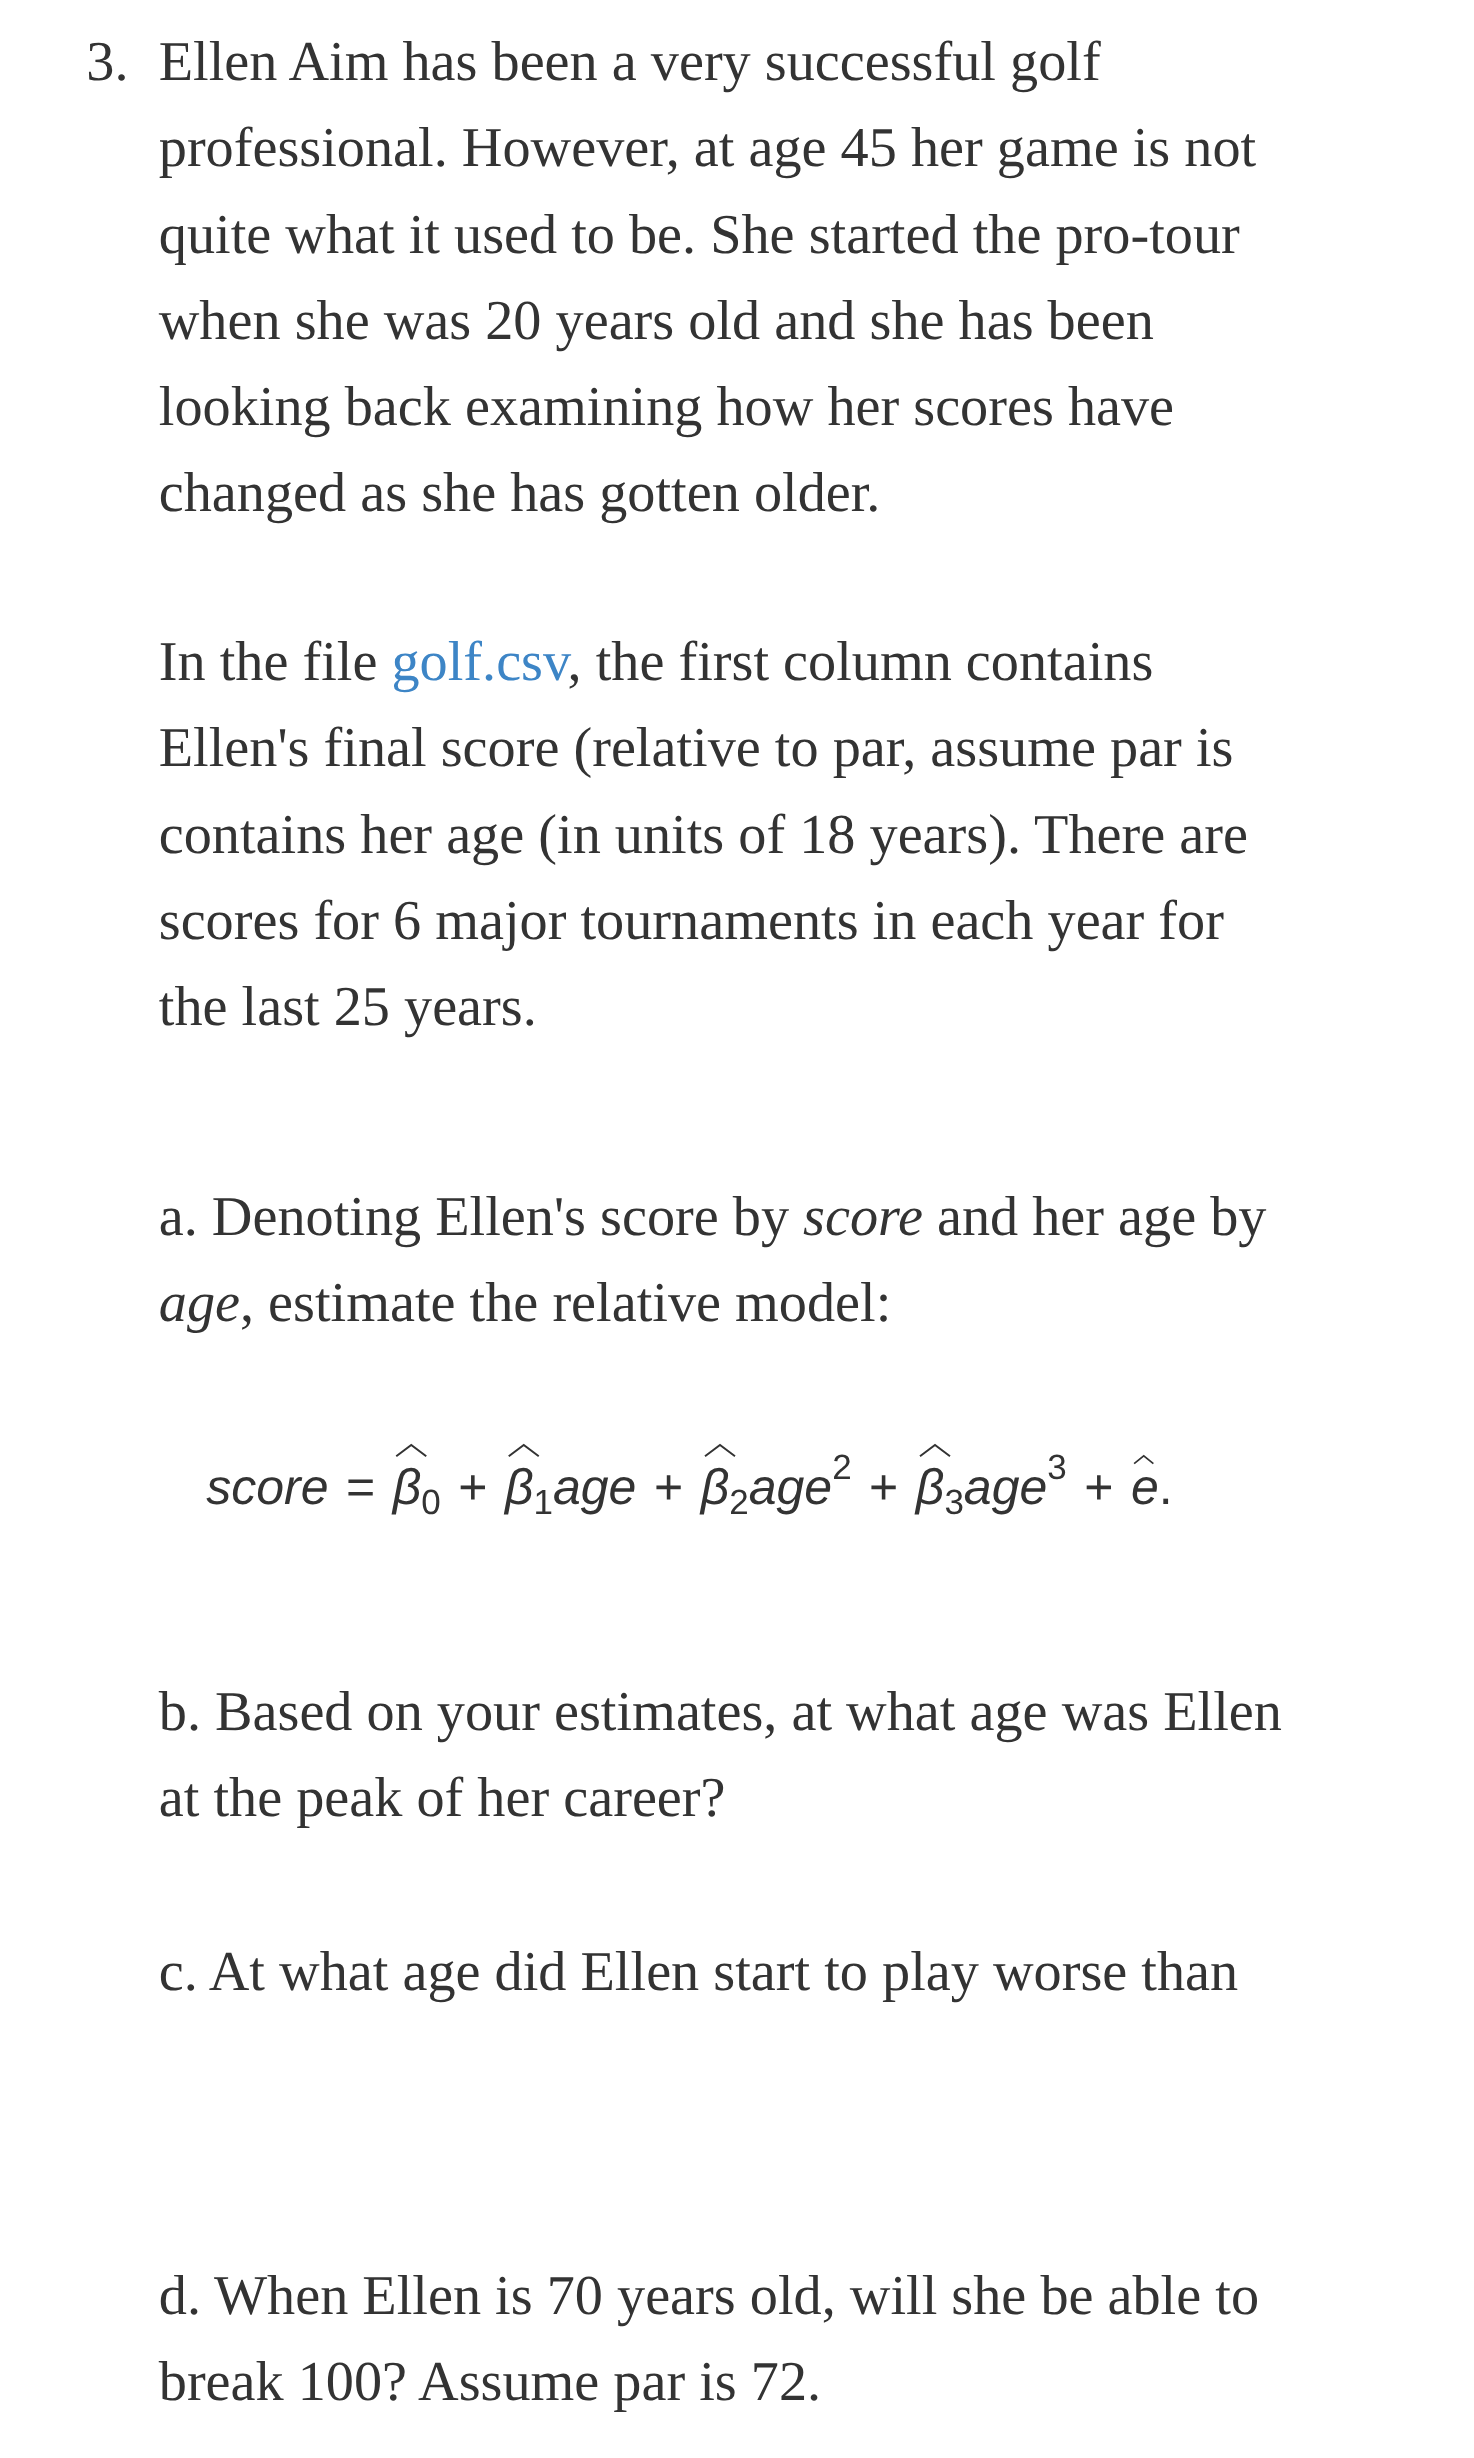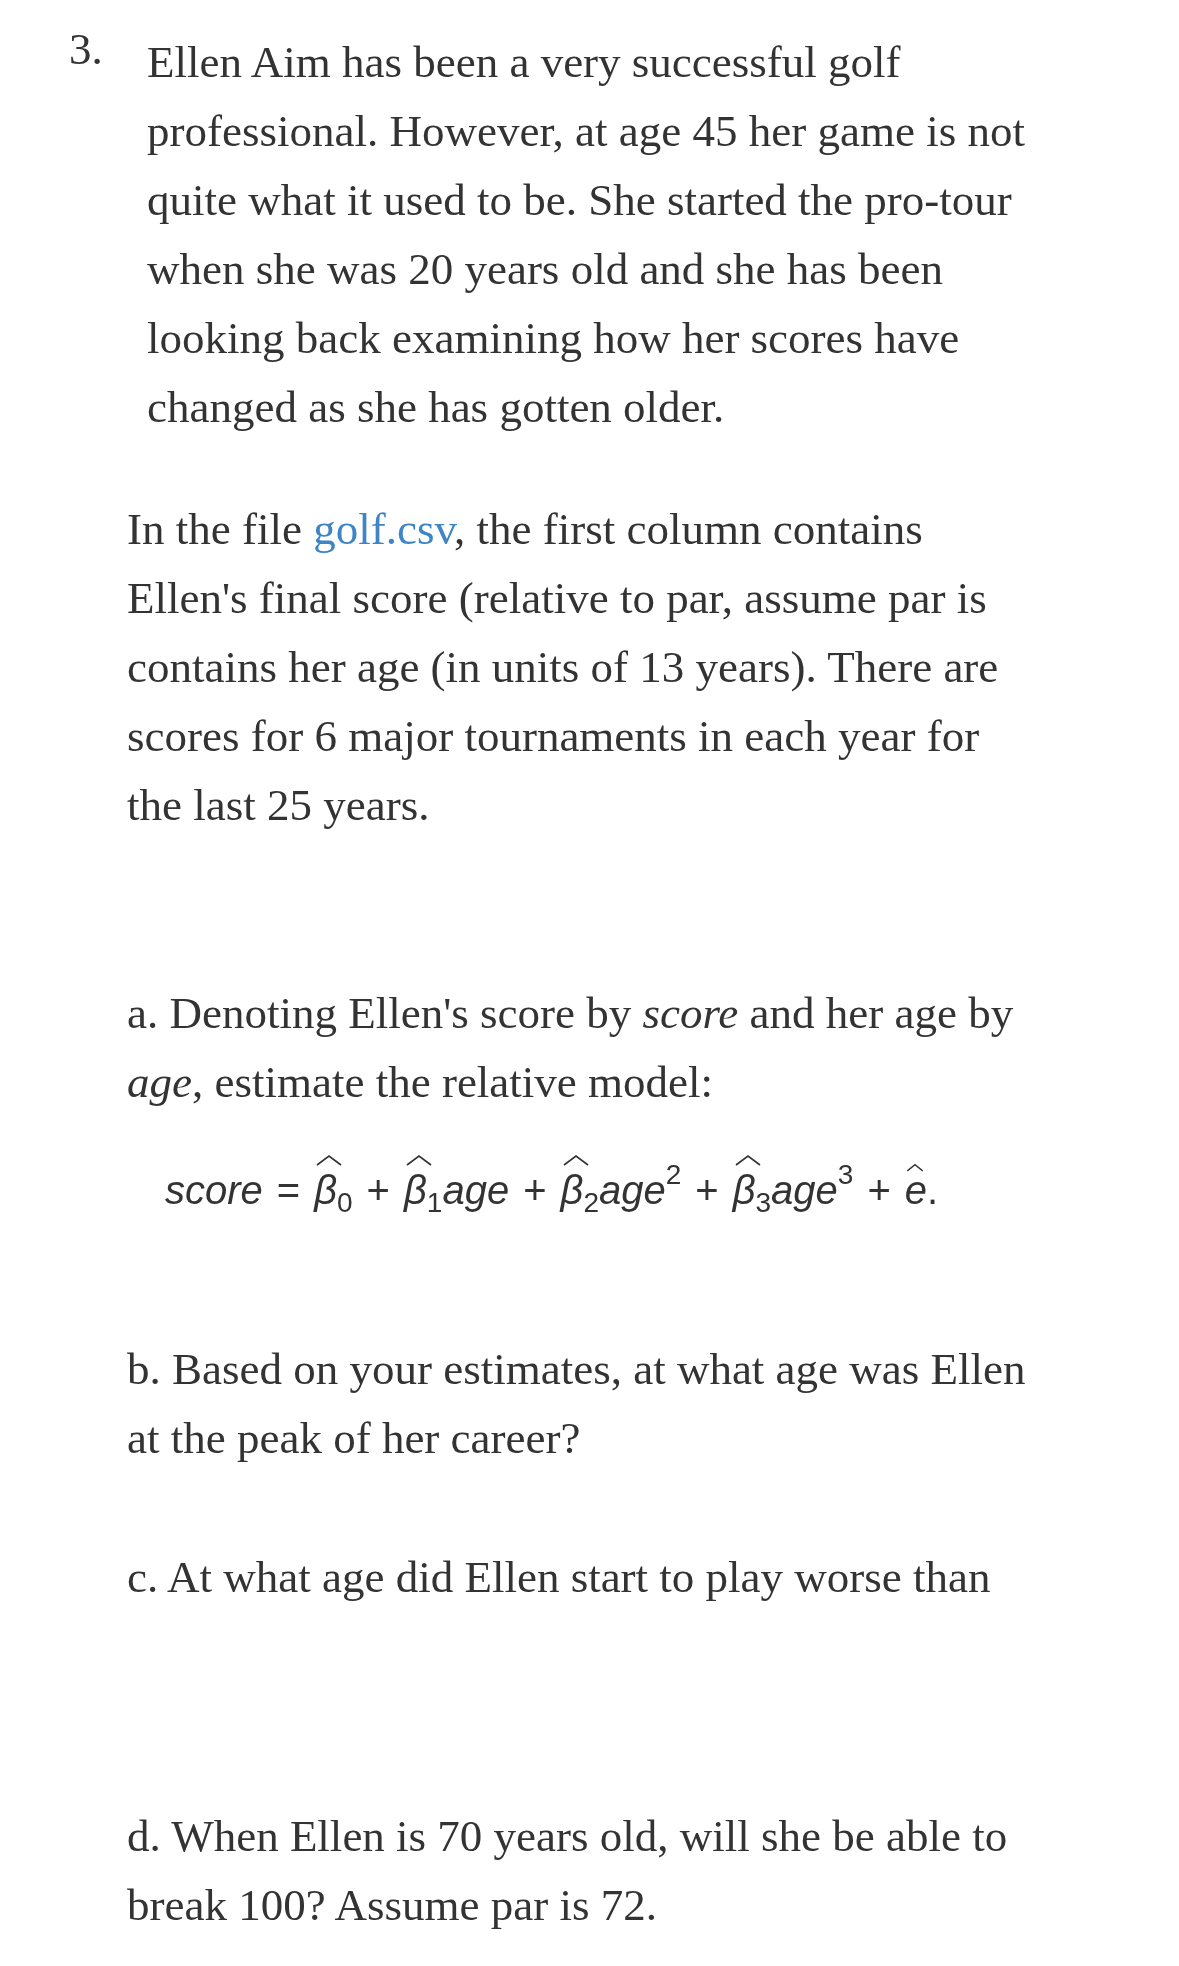--- a/index.html
+++ b/index.html
@@ -90,38 +90,38 @@
     font-style: normal;
     vertical-align: 20px;
     line-height: 0;
   }
 </style>
 </head>
 <body>
 
 <div class="list-number">3.</div>
 
-<div class="block" style="top:28px;margin-left:20px;">
+<div class="block" style="top:15px;">
   <span class="line">Ellen Aim has been a very successful golf</span>
   <span class="line">professional. However, at age 45 her game is not</span>
   <span class="line">quite what it used to be. She started the pro-tour</span>
   <span class="line">when she was 20 years old and she has been</span>
   <span class="line">looking back examining how her scores have</span>
   <span class="line">changed as she has gotten older.</span>
 </div>
 
 <div class="block" style="top:495px;">
   <span class="line"><span>In the file </span><a class="link">golf.csv</a><span>, the first column contains</span></span>
   <span class="line">Ellen's final score (relative to par, assume par is</span>
-  <span class="line">contains her age (in units of 13 years). There are</span>
+  <span class="line">contains her age (in units of 18 years). There are</span>
   <span class="line">scores for 6 major tournaments in each year for</span>
   <span class="line">the last 25 years.</span>
 </div>
 
-<div class="block" style="top:979px;">
+<div class="block" style="top:939px;">
   <span class="line"><span>a. Denoting Ellen's score by </span><span class="em">score</span><span> and her age by</span></span>
   <span class="line"><span class="em">age</span><span>, estimate the relative model:</span></span>
 </div>
 
 <div class="formula">
   <span class="v">score</span><span class="op">=</span><span class="hat"><svg viewBox="0 0 26 12">
         <path d="M1 11 L13 2 L25 11" fill="none" stroke="#333" stroke-width="1.6"></path>
       </svg><span>β</span></span><sub>0</sub><span class="op">+</span><span class="hat"><svg viewBox="0 0 26 12">
         <path d="M1 11 L13 2 L25 11" fill="none" stroke="#333" stroke-width="1.6"></path>
       </svg><span>β</span></span><sub>1</sub><span class="v">age</span><span class="op">+</span><span class="hat"><svg viewBox="0 0 26 12">

